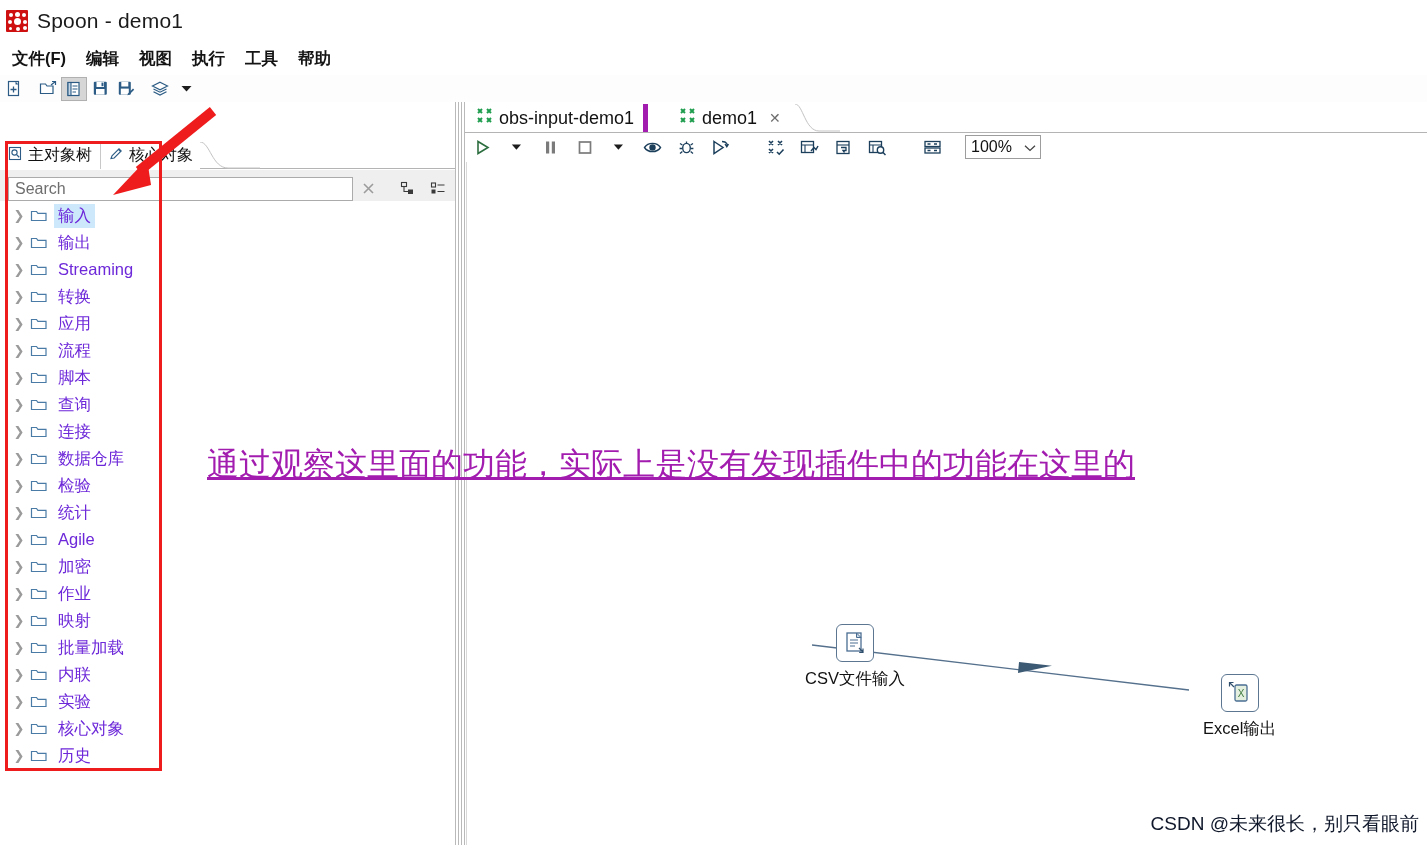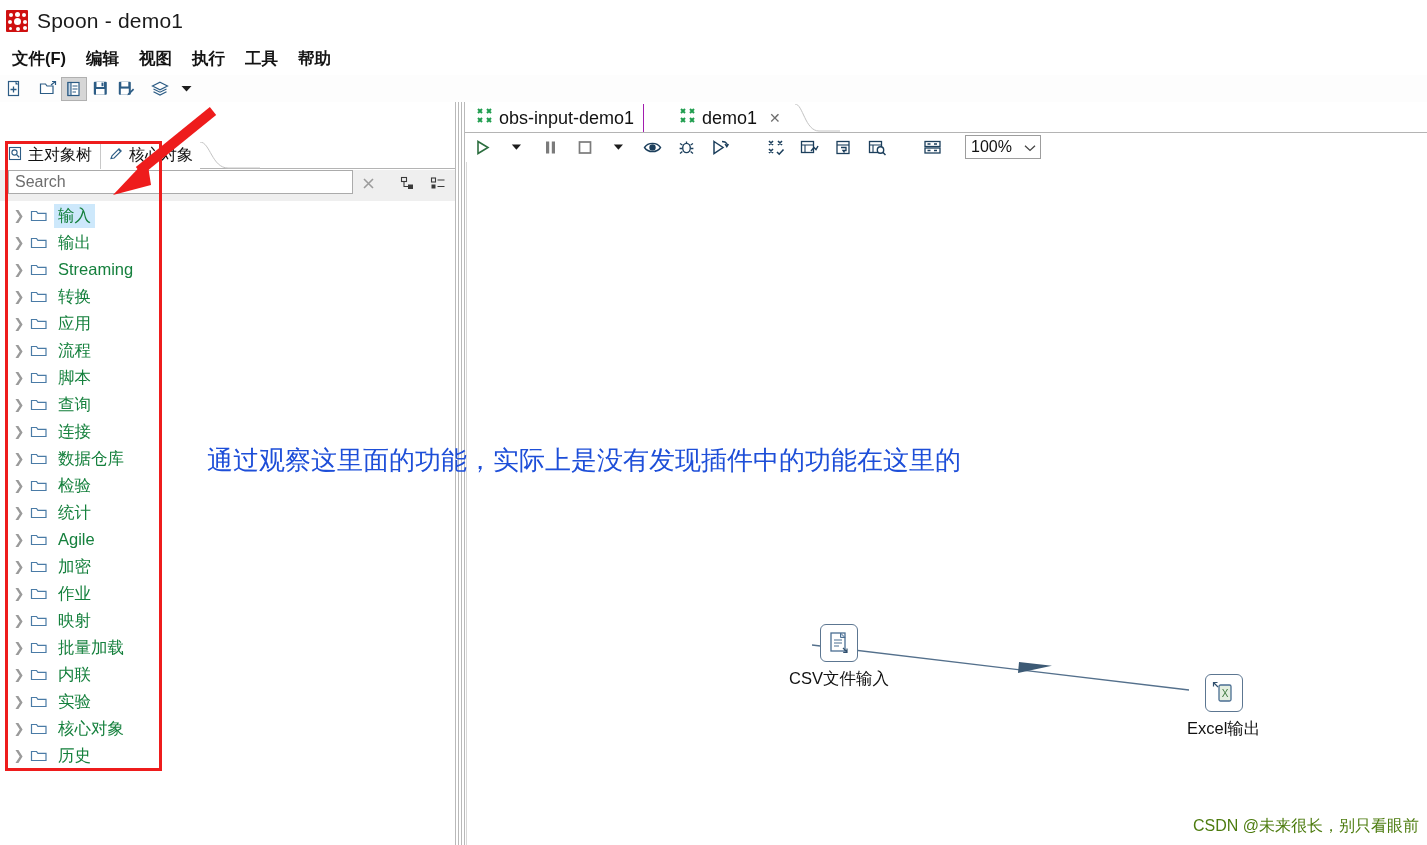--- a/index.html
+++ b/index.html
@@ -65,59 +65,59 @@
     border-left:1px solid #c8c8c8;
   }
   .tab-curve {
     position:absolute; left:200px; top:0; width:60px; height:27px;
     border-bottom:1px solid #b4b4b4;
   }
   .tab-curve svg { display:block; }
 
   .search-row {
     position:absolute; left:0; top:28px; width:455px; height:31px;
-    display:flex; align-items:flex-start; background:#efefef;
+    display:flex; align-items:flex-end; background:#efefef;
   }
   .search-input {
     margin-left:8px; width:345px; height:24px; border:1px solid #ababab;
     background:#fff; font-size:16px; color:#555; padding:0 6px;
     font-family:"Liberation Sans", sans-serif; outline:none;
   }
   .search-input::placeholder { color:#6e6e6e; }
   .srch-icon { width:30px; height:26px; display:flex; align-items:center; justify-content:center; }
 
   .tree {
     position:absolute; left:0; top:60px; width:455px; height:683px;
     background:#fff; overflow:hidden;
   }
   .tree-item {
     height:27px; display:flex; align-items:center; padding-left:8px; cursor:default;
   }
   .tw-arrow { width:22px; font-size:13px; color:#9a9a9a; text-align:center; line-height:1; }
   .tw-folder { width:24px; display:flex; align-items:center; }
-  .tw-label { font-size:16.5px; color:#15803d; padding:1px 4px; white-space:nowrap; }
+  .tw-label { font-size:16.5px; color:#6d28d9; padding:1px 4px; white-space:nowrap; }
   .tree-item.selected .tw-label { background:#cde8fb; }
 
   
   .splitter {
     position:absolute; left:455px; top:102px; width:10px; height:743px;
     background:#fff;
   }
   .splitter i { position:absolute; top:0; width:1px; height:743px; background:#b9b9b9; display:block; }
 
   
   .right-panel {
     position:absolute; left:465px; top:102px; width:962px; height:743px; background:#fff;
   }
   .rtabrow { position:absolute; left:0; top:0; width:962px; height:30px; background:#fff; }
   .rtab {
     position:absolute; top:2px; height:28px; display:flex; align-items:center; gap:6px;
     padding:0 9px; font-size:18px; color:#111; cursor:default; white-space:nowrap;
   }
-  .rtab.inactive { left:2px; border-right:1px solid #a21caf; }
+  .rtab.inactive { left:2px; border-right:5px solid #a21caf; }
   .rtab.active { left:205px; }
   .rtab .close { font-size:14px; color:#6e6e6e; margin-left:6px; }
   .rtab-curve { position:absolute; left:330px; top:2px; }
   .rtab-underline {
     position:absolute; left:0; top:30px; width:962px; height:1px; background:#b4b4b4;
   }
 
   .ctoolbar {
     position:absolute; left:0; top:31px; width:962px; height:28px;
     display:flex; align-items:center; background:#fff; padding-left:6px; gap:11px;
@@ -129,39 +129,39 @@
     display:flex; align-items:center; justify-content:space-between; padding:0 4px 0 5px;
     font-size:16px; color:#111; cursor:default;
   }
 
   .canvas {
     position:absolute; left:1px; top:60px; width:961px; height:683px;
     background:#ffffff; border-left:1px solid #d8d8d8; overflow:hidden;
   }
 
   
-  .node { position:absolute; display:flex; flex-direction:column; align-items:center; cursor:default; }
+  .node { position:absolute; display:flex; flex-direction:column; align-items:center; cursor:default;margin-left:16px; }
   .node-box {
     width:38px; height:38px; border:1px solid #5c7691; border-radius:6px; background:#fff;
     display:flex; align-items:center; justify-content:center; position:relative;
   }
   .node-label { margin-top:6px; font-size:16.5px; color:#111; white-space:nowrap; }
 
   
   .anno-rect {
     position:absolute; left:5px; top:141px; width:157px; height:630px;
     border:3px solid #ee1c1c; pointer-events:none;
   }
   .anno-arrow { position:absolute; left:95px; top:105px; pointer-events:none; }
   .anno-text {
-    position:absolute; left:207px; top:443px; font-size:26px; color:#1d4ed8;
-    white-space:nowrap; pointer-events:none;
+    position:absolute; left:207px; top:443px; font-size:32px; color:#a21caf;
+    white-space:nowrap; pointer-events:none;text-decoration:underline;
   }
   .watermark {
-    position:absolute; right:8px; bottom:8px; font-size:16px; color:#4d7c0f;
+    position:absolute; right:8px; bottom:8px; font-size:19px; color:#0f172a;
     white-space:nowrap;
   }
 </style>
 </head>
 <body>
 
 <div id="app">
 
   <div class="titlebar">
     <div class="app-icon">

